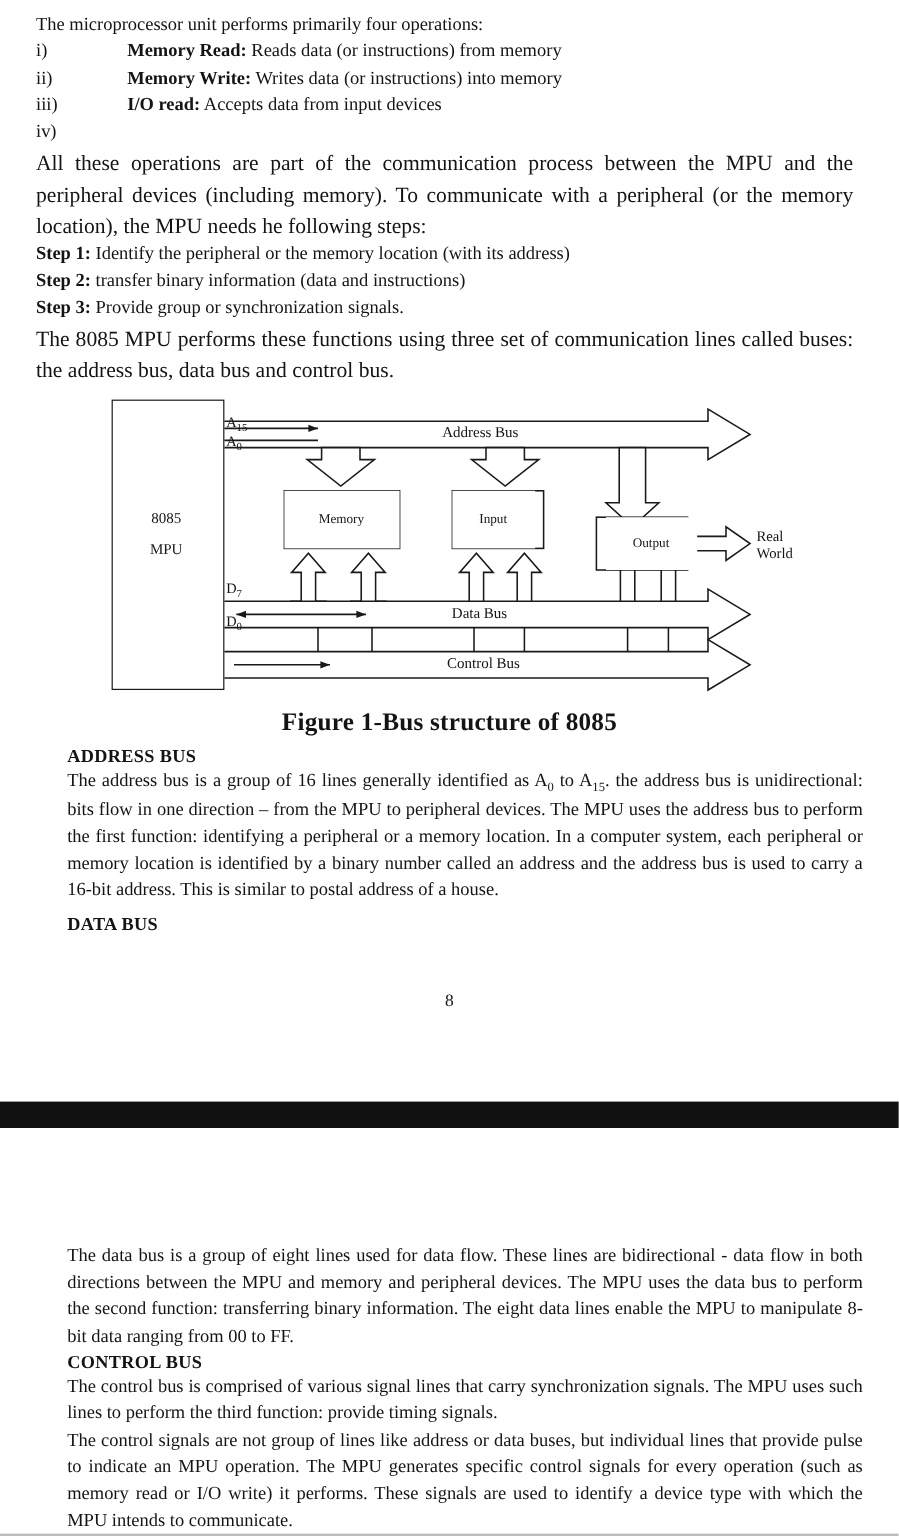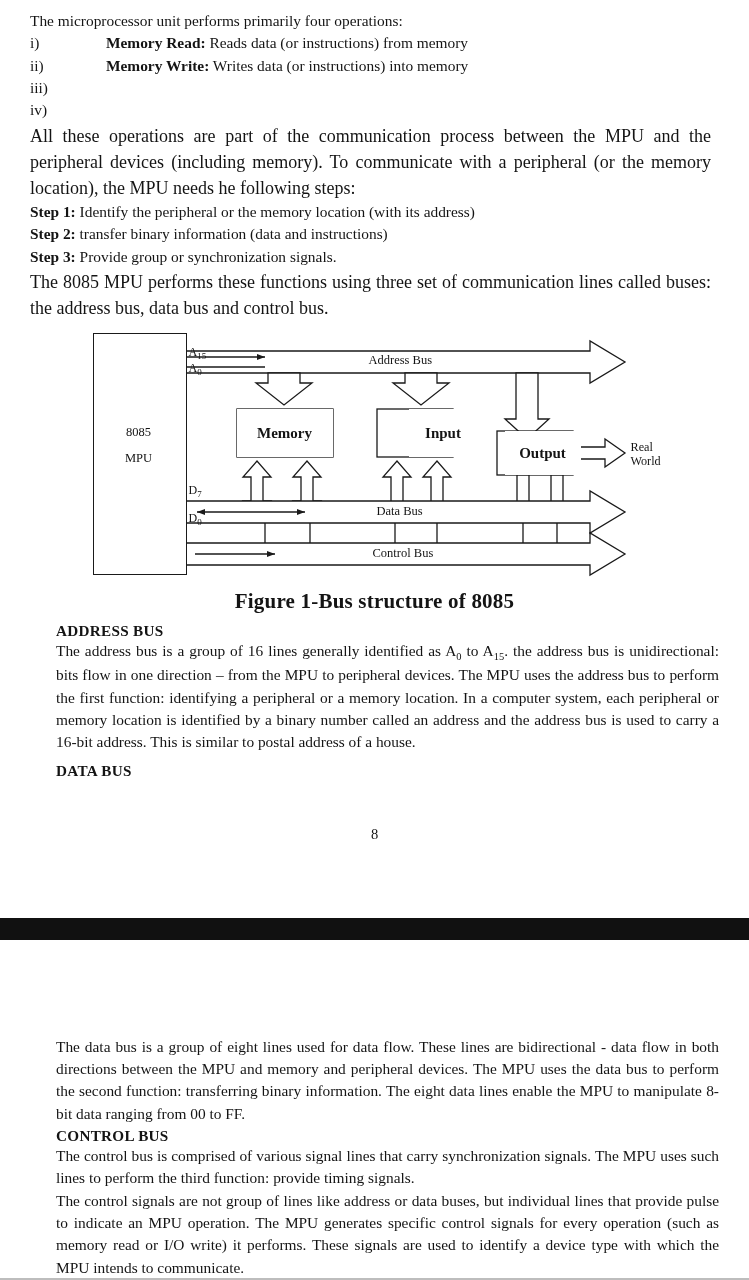--- a/index.html
+++ b/index.html
@@ -87,25 +87,24 @@
     position: absolute;
     left: 28px;
     width: 92px;
     text-align: center;
     font-size: 12.5px;
   }
   .box {
     position: absolute;
     border: 1.4px solid #1a1a1a;
     background: #fff;
-    font-size: 15px;
+    font-size: 11px;
     display: flex;
     align-items: center;
     justify-content: center;
-    font-weight: bold;
   }
   .sig {
     position: absolute;
     font-size: 12px;
   }
   .sig sub { font-size: 9px; }
   .bus-label {
     position: absolute;
     font-size: 12.5px;
     background: #fff;
@@ -171,20 +170,21 @@
       <div class="oprow">
         <span class="num">i)</span>
         <span><span class="bold">Memory Read:</span><span> Reads data (or instructions) from memory</span></span>
       </div>
       <div class="oprow">
         <span class="num">ii)</span>
         <span><span class="bold">Memory Write:</span><span> Writes data (or instructions) into memory</span></span>
       </div>
       <div class="oprow">
         <span class="num">iii)</span>
+        <span><span class="bold">I/O read:</span><span> Accepts data from input devices</span></span>
       </div>
       <div class="oprow">
         <span class="num">iv)</span>
       </div>
     </div>
 
     <div class="para">All these operations are part of the communication process between the MPU and the peripheral devices (including memory). To communicate with a peripheral (or the memory location), the MPU needs he following steps:</div>
 
     <div class="step"><b>Step 1:</b><span> Identify the peripheral or the memory location (with its address)</span></div>
     <div class="step"><b>Step 2:</b><span> transfer binary information (data and instructions)</span></div>
@@ -247,21 +247,21 @@
       <div class="mpu-box"></div>
       <div class="mpu-label" style="top:94px;">8085</div>
       <div class="mpu-label" style="top:120px;">MPU</div>
 
       <div class="sig" style="left:124px; top:14px;">A<sub>15</sub></div>
       <div class="sig" style="left:124px; top:30px;">A<sub>0</sub></div>
       <div class="sig" style="left:124px; top:152px;">D<sub>7</sub></div>
       <div class="sig" style="left:124px; top:180px;">D<sub>0</sub></div>
 
       <div class="box" style="left:172px; top:78px; width:96px; height:48px; border:none;">Memory</div>
-      <div class="box" style="left:312px; top:78px; width:69px; height:48px; border:none;margin-left:32px;">Input</div>
+      <div class="box" style="left:312px; top:78px; width:69px; height:48px; border:none;">Input</div>
       <div class="box" style="left:440px; top:100px; width:76px; height:44px; border:none;">Output</div>
 
       <div class="bus-label" style="left:300px; top:22px;">Address Bus</div>
       <div class="bus-label" style="left:308px; top:173px;">Data Bus</div>
       <div class="bus-label" style="left:304px; top:215px;">Control Bus</div>
 
       <div class="rw-label" style="left:566px; top:109px;">
         <div>Real</div>
         <div>World</div>
       </div>

